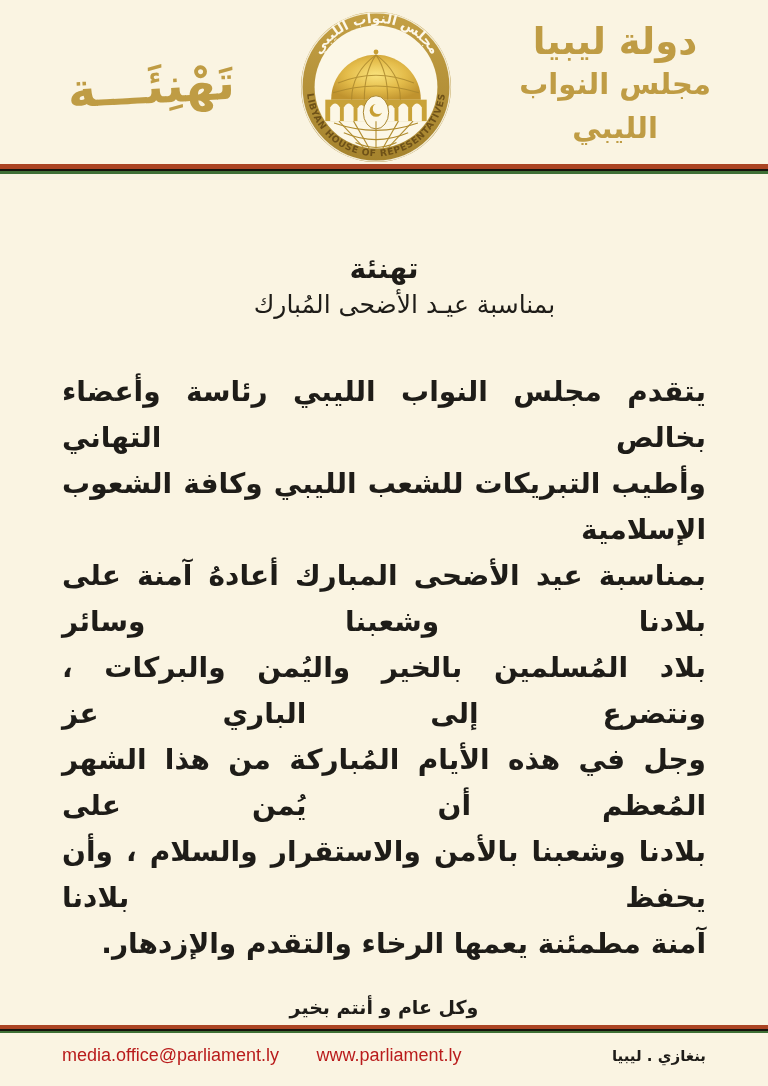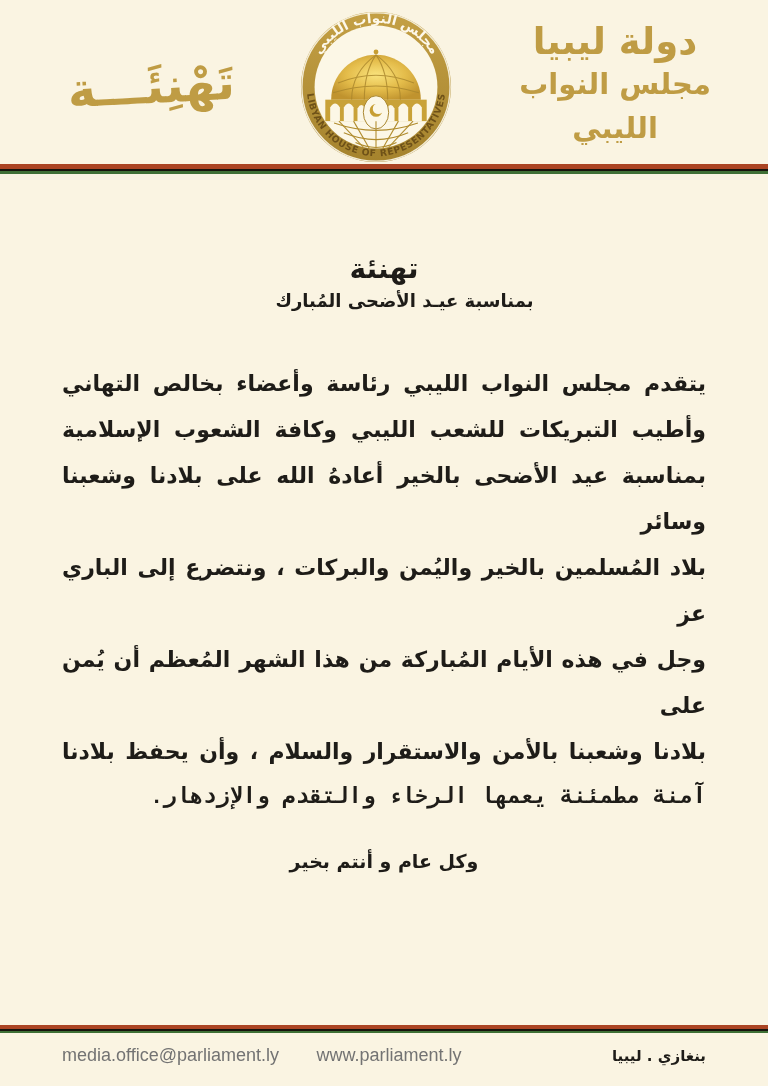--- a/index.html
+++ b/index.html
@@ -53,51 +53,51 @@
 
   
   .letter { direction: rtl; text-align: center; }
   .letter-title {
     margin-top: 78px;
     font-size: 28px;
     font-weight: bold;
   }
   .letter-subtitle {
     margin-top: 5px;
-    font-size: 18px;
-    font-weight: bold;
+    font-size: 25px;
+    font-weight: normal;
     padding-left: 41px;
   }
   .body-text { margin: 50px 62px 0 62px; }
   .body-line {
-    font-size: 22px;
+    font-size: 28px;
     font-weight: bold;
     line-height: 46px;
     text-align: justify;
     text-align-last: justify;
     white-space: normal;
   }
-  .body-line.last { text-align-last: right; font-family: Liberation Mono, monospace; }
+  .body-line.last { text-align-last: right; }
 
   .closing { margin-top: 26px; }
   .closing-line1 { font-size: 16px; font-weight: bold; line-height: 26px; }
   .closing-line2 { font-size: 19px; font-weight: bold; line-height: 28px; margin-top: 23px; }
 
   
   .footer { position: absolute; left: 0; right: 0; bottom: 0; }
   .footer-row {
     display: flex;
     align-items: center;
     justify-content: space-between;
     padding: 12px 62px 20px 62px;
   }
   .footer-email, .footer-web {
     font-family: "Liberation Sans", sans-serif;
     font-size: 18px;
-    color: #737373;
+    color: #b91c1c;
     direction: ltr;
   }
   .footer-web { margin-right: 113px; }
   .footer-location {
     font-size: 15px;
     font-weight: bold;
     direction: rtl;
   }
 
   
@@ -194,21 +194,21 @@
     <div class="bar-green"></div>
   </div>
 
   <div class="letter">
     <div class="letter-title">تهنئة</div>
     <div class="letter-subtitle">بمناسبة عيـد الأضحى المُبارك</div>
 
     <div class="body-text">
       <div class="body-line">يتقدم مجلس النواب الليبي رئاسة وأعضاء بخالص التهاني</div>
       <div class="body-line">وأطيب التبريكات للشعب الليبي وكافة الشعوب الإسلامية</div>
-      <div class="body-line">بمناسبة عيد الأضحى بالخير أعادهُ الله على بلادنا وشعبنا وسائر</div>
+      <div class="body-line">بمناسبة عيد الأضحى المبارك أعادهُ آمنة على بلادنا وشعبنا وسائر</div>
       <div class="body-line">بلاد المُسلمين بالخير واليُمن والبركات ، ونتضرع إلى الباري عز</div>
       <div class="body-line">وجل في هذه الأيام المُباركة من هذا الشهر المُعظم أن يُمن على</div>
       <div class="body-line">بلادنا وشعبنا بالأمن والاستقرار والسلام ، وأن يحفظ بلادنا</div>
       <div class="body-line last">آمنة مطمئنة يعمها الرخاء والتقدم والإزدهار.</div>
     </div>
 
     <div class="closing">
       <div class="closing-line2">وكل عام و أنتم بخير</div>
     </div>
 

